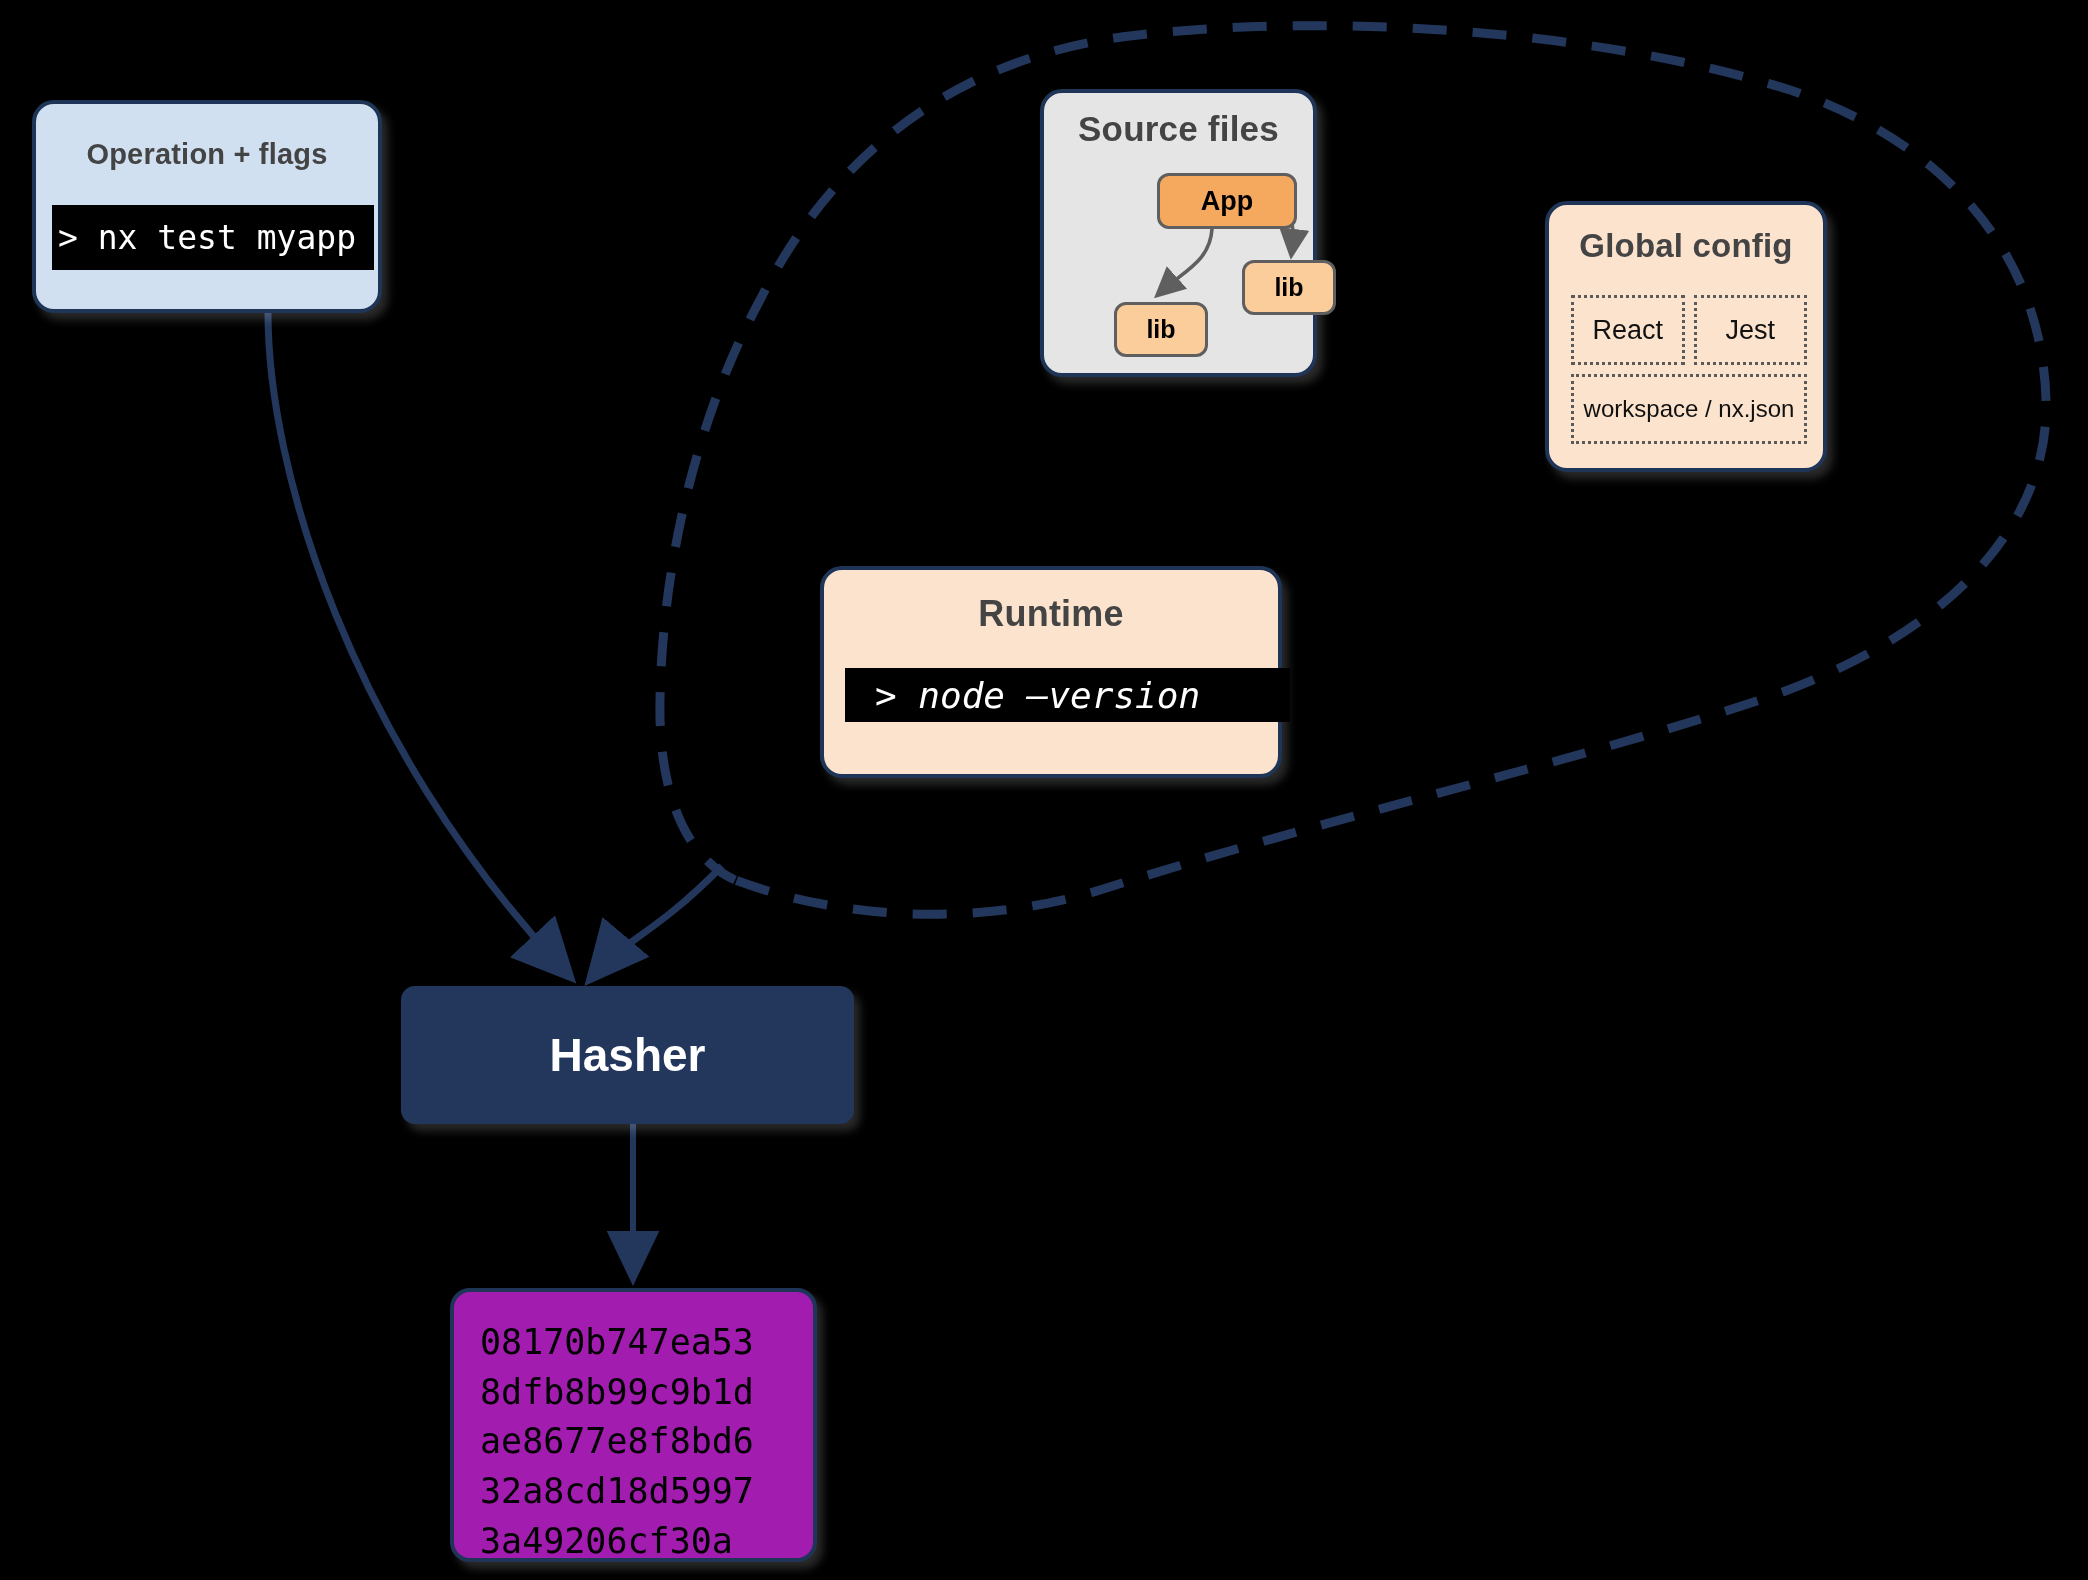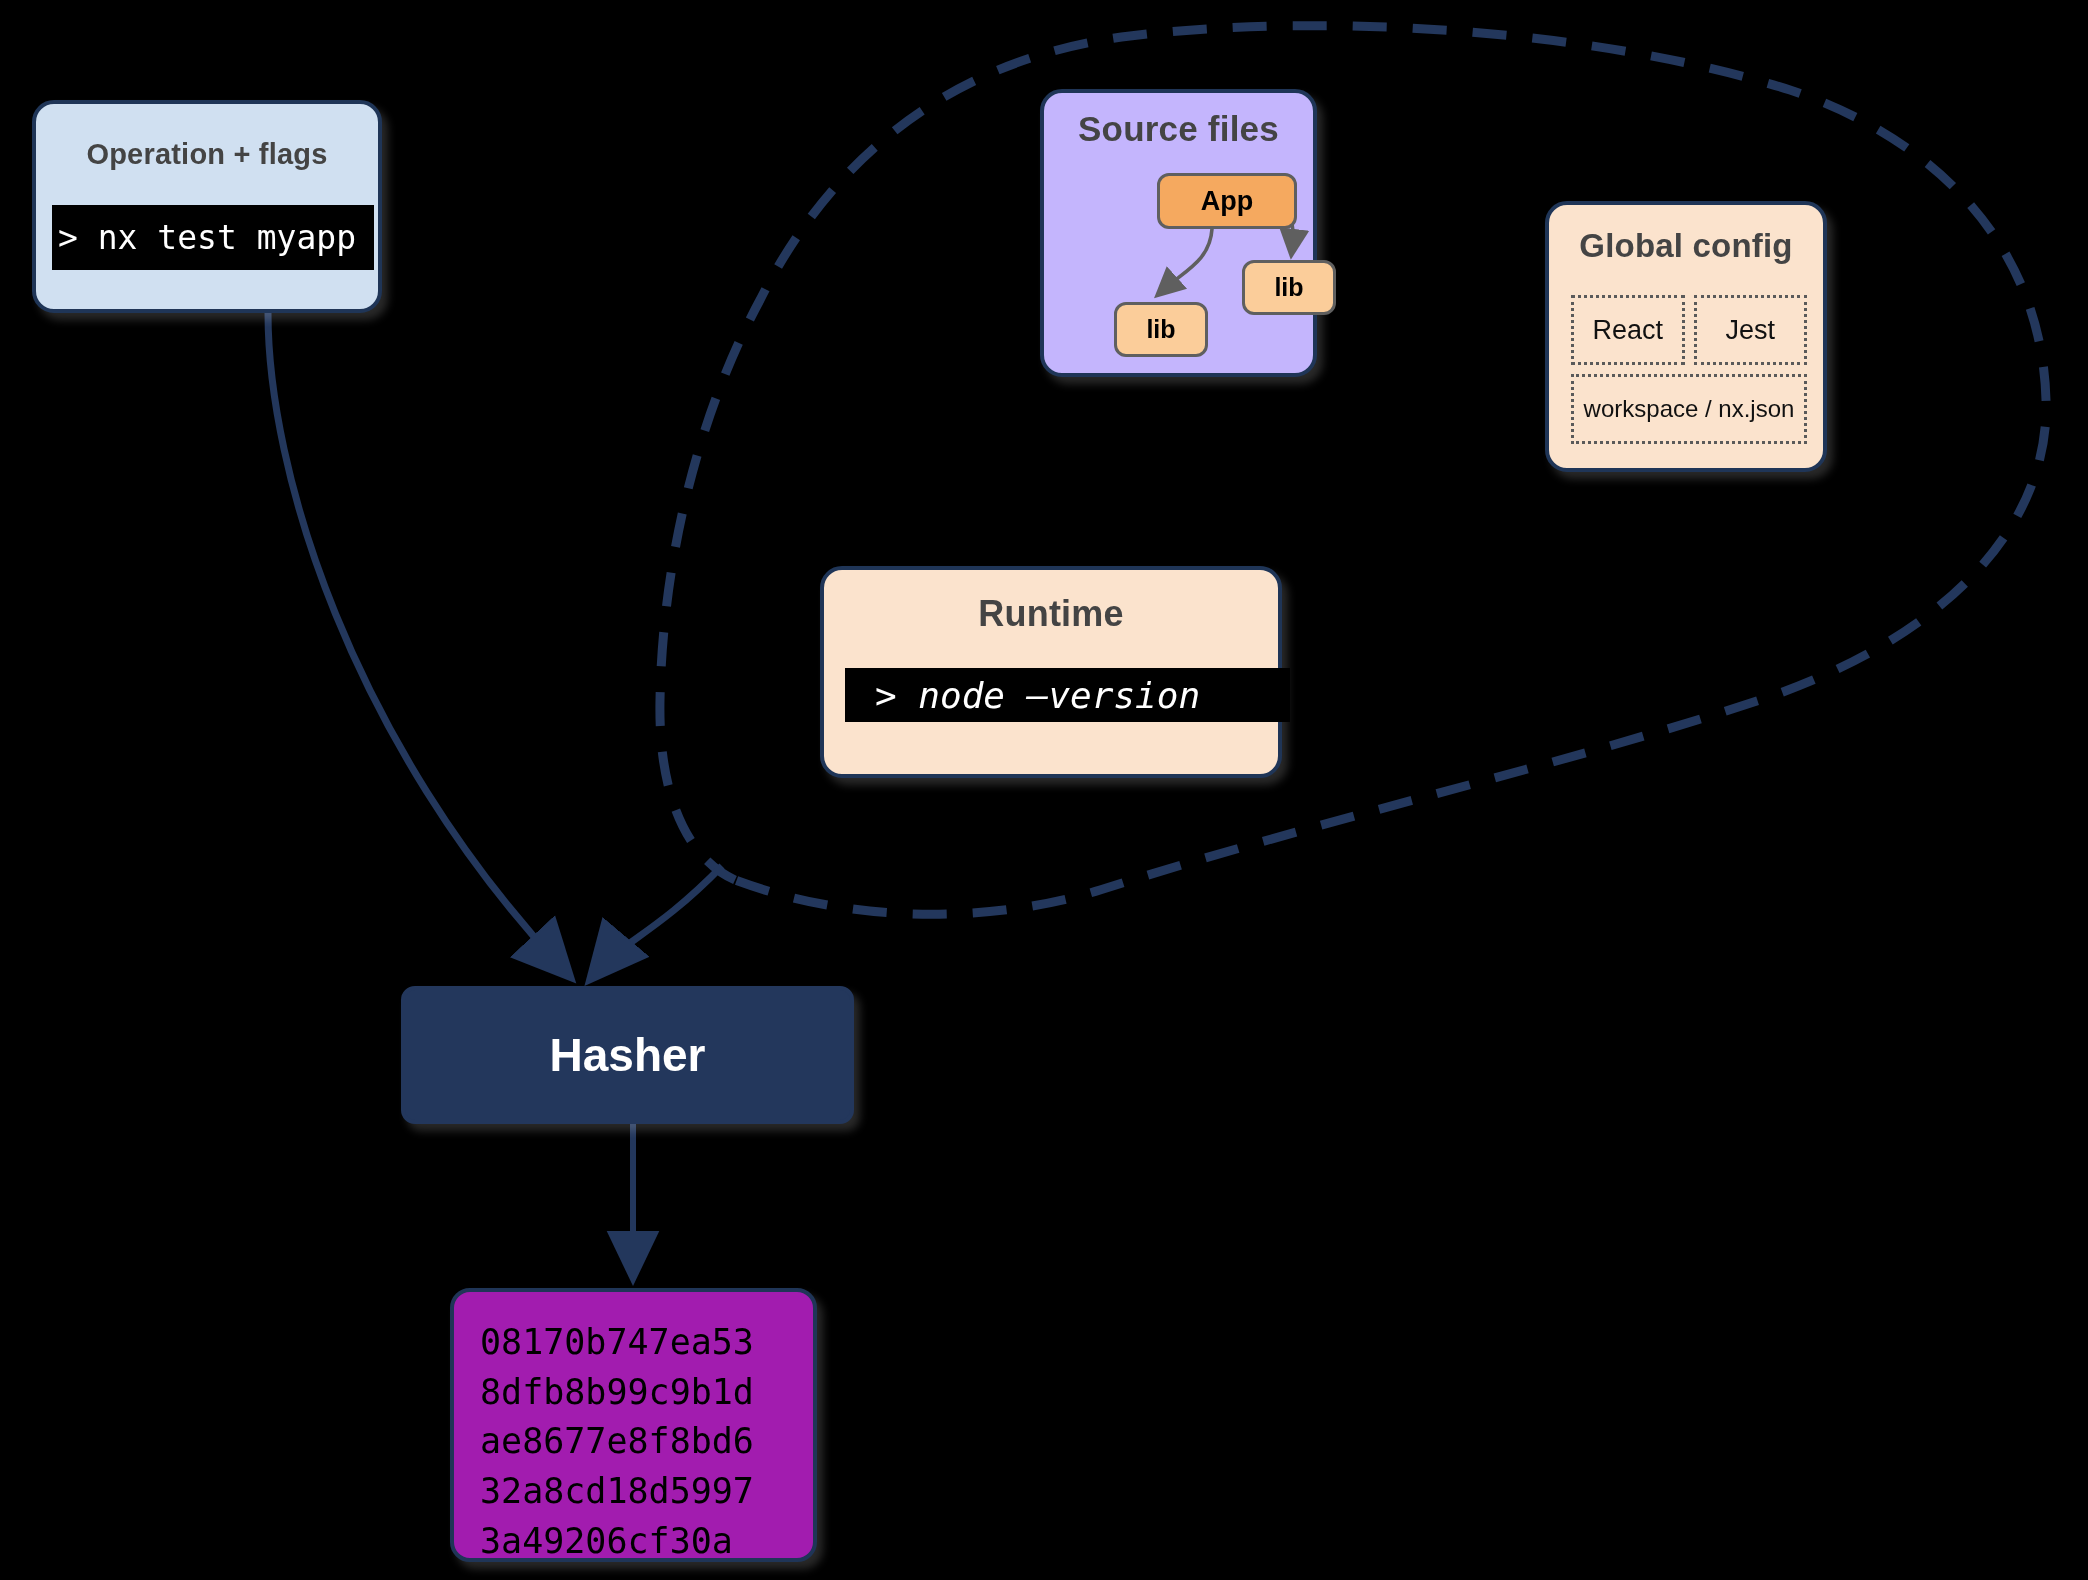--- a/index.html
+++ b/index.html
@@ -63,21 +63,21 @@
     left: 16px; top: 101px;
     width: 316px; height: 65px;
     font-size: 33px;
     padding-left: 6px;
   }
 
   
   #src-card {
     left: 1040px; top: 89px;
     width: 277px; height: 288px;
-    background: #c4b5fd;
+    background: #e5e5e5;
   }
   #src-card .card-title {
     font-size: 35px;
     margin-top: 16px;
   }
   .node {
     position: absolute;
     box-sizing: border-box;
     border: 3px solid #5f5f5f;
     border-radius: 12px;

